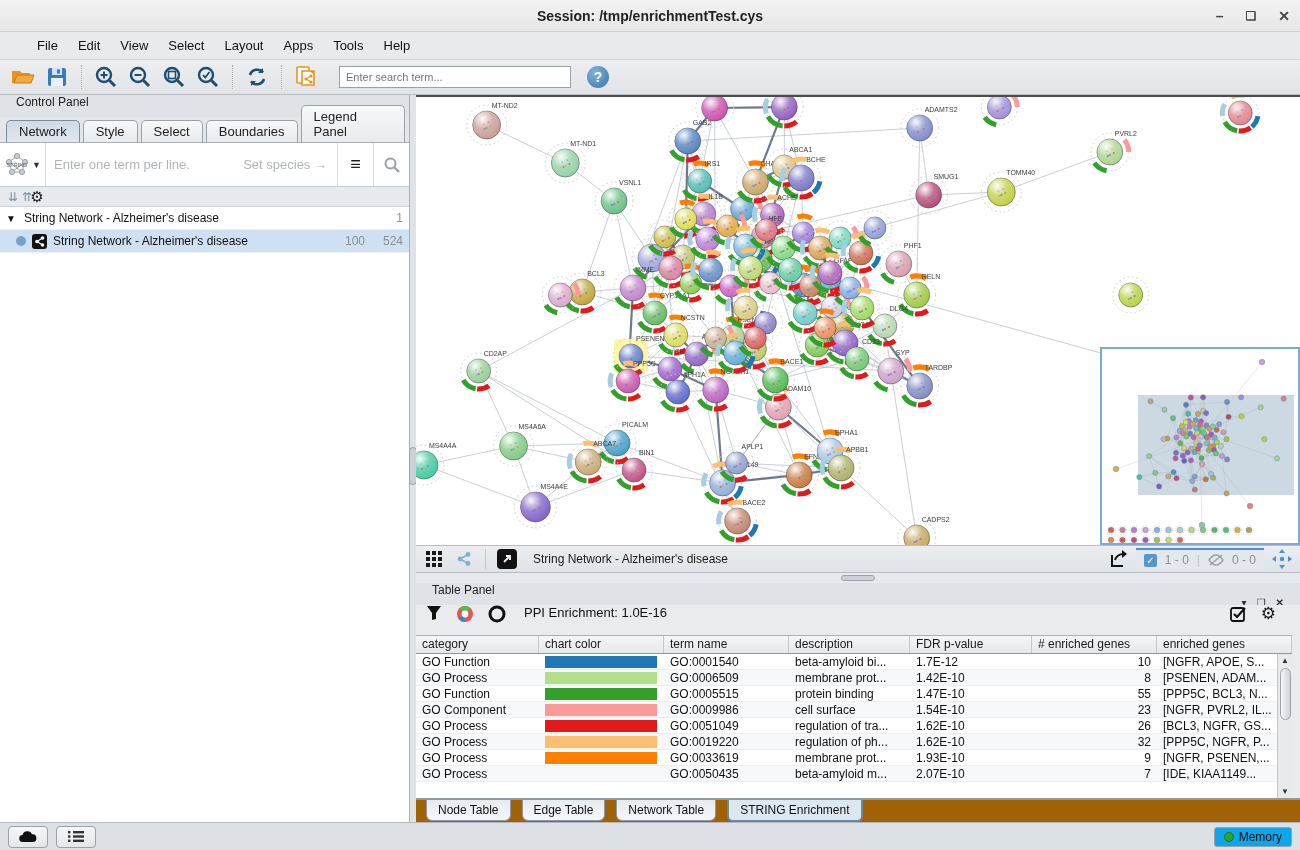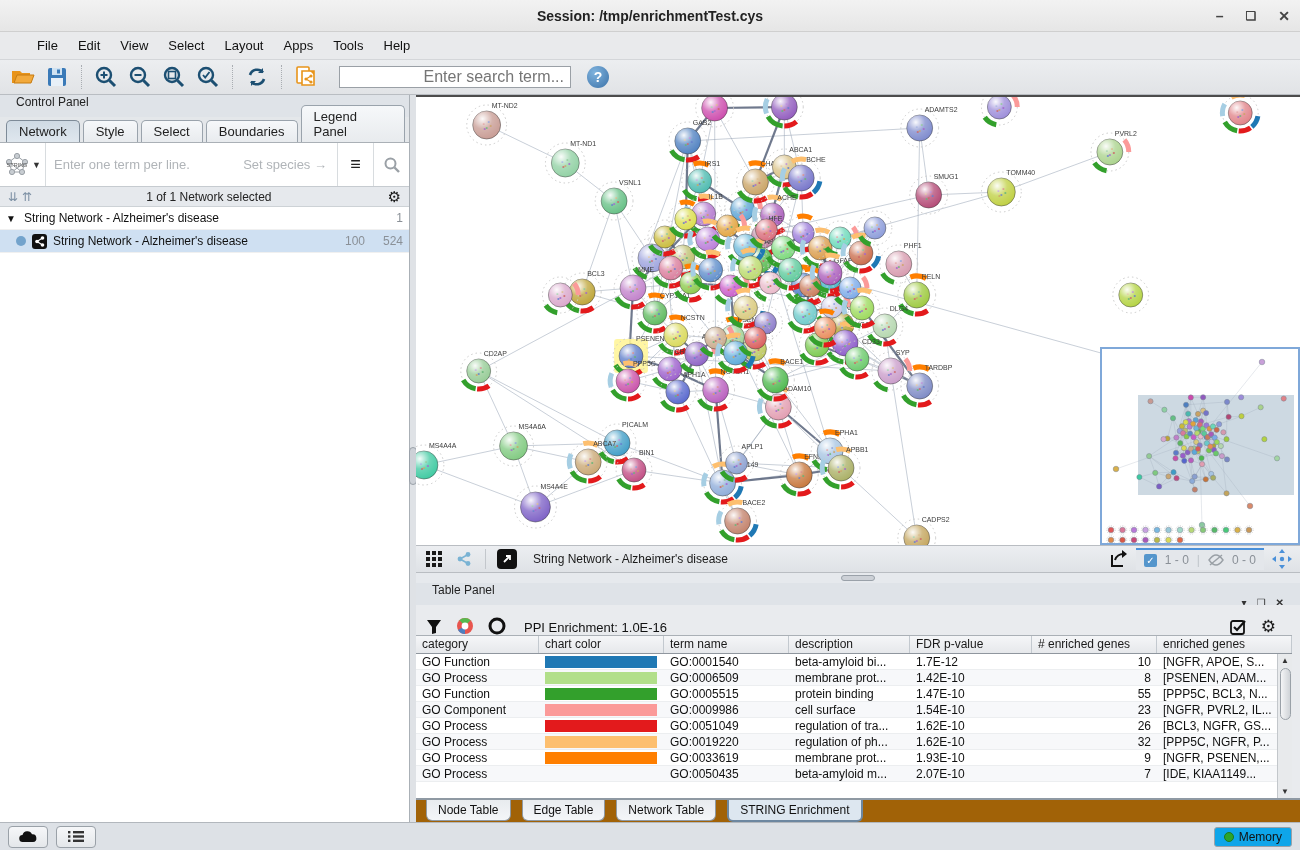--- a/index.html
+++ b/index.html
@@ -6,21 +6,21 @@
   html,body { width:1300px; height:850px; overflow:hidden; font-family:"Liberation Sans",sans-serif; background:#e8eaed; -webkit-font-smoothing:antialiased; }
   .titlebar { height:32px; background:linear-gradient(#f2f2f2,#e6e6e6); display:flex; align-items:center; justify-content:center; position:relative; border-bottom:1px solid #cfcfcf;}
   .titlebar .title { font-size:14px; font-weight:bold; color:#222; }
   .win-controls { position:absolute; right:10px; top:0; height:32px; display:flex; align-items:center; gap:22px; color:#444; }
   .win-controls span { font-size:14px; font-weight:bold; cursor:default; line-height:1; }
   .menubar { height:28px; background:#e9eaec; display:flex; align-items:center; padding-left:28px; gap:2px; border-bottom:1px solid #d4d6d9;}
   .menubar .menu-item { font-size:13px; color:#111; padding:4px 9px; }
   .toolbar { height:35px; background:linear-gradient(#eceef0,#e1e3e6); border-bottom:1px solid #b9bdc2; display:flex; align-items:center; padding-left:8px; gap:4px; }
   .tb-btn { width:30px; height:28px; display:flex; align-items:center; justify-content:center; }
   .tb-sep { width:1px; height:24px; border-left:1px dotted #a9adb2; margin:0 5px; }
-  .search-input { width:232px; height:22px; border:1px solid #9aa0a6; background:#fff; font-size:16px; padding:0 6px; color:#333; margin-left:14px; font-family:"Liberation Sans",sans-serif;text-align:right;}
+  .search-input { width:232px; height:22px; border:1px solid #9aa0a6; background:#fff; font-size:11px; padding:0 6px; color:#333; margin-left:14px; font-family:"Liberation Sans",sans-serif;}
   .help-circle { width:22px; height:22px; border-radius:50%; background:radial-gradient(circle at 35% 30%, #7fb3de, #3c72a8); color:#fff; font-weight:bold; font-size:14px; display:flex; align-items:center; justify-content:center; margin-left:12px; }
   .main { display:flex; height:727px; }
   
   .control-panel { width:410px; background:#fff; border-right:1px solid #aab0b6; display:flex; flex-direction:column; }
   .panel-header { height:22px; background:#dfe3e8; display:flex; align-items:flex-start; padding:0 16px; font-size:12px; color:#222;flex-direction:column; }
   .panel-header .ph-icons { margin-left:auto; display:flex; gap:10px; color:#333; font-size:10px; align-items:center;}
   .cp-tabs { height:26px; background:#e4e7ea; display:flex; align-items:flex-end; padding:3px 4px 0 6px; gap:3px; border-bottom:1px solid #aab0b6;}
   .cp-tab { font-size:13px; color:#222; padding:3px 12px; border:1px solid #9aa3ac; border-bottom:none; border-radius:5px 5px 0 0; background:linear-gradient(#f6f8fa,#e8ebee); }
   .cp-tab.active { background:linear-gradient(#cfdae4,#dfe7ee); border-color:#7e8b98; font-weight:normal; }
   .string-row { height:44px; display:flex; align-items:center; border-bottom:1px solid #c6cbd0; background:#fff; }
@@ -53,21 +53,21 @@
   .net-toolbar { height:28px; background:linear-gradient(#eceef1,#dfe2e6); border-top:1px solid #b9bdc2; border-bottom:1px solid #b9bdc2; display:flex; align-items:center; padding:0 6px; gap:6px;}
   .nt-btn { width:24px; height:22px; display:flex; align-items:center; justify-content:center; }
   .nt-sep { width:1px; height:20px; background:#c3c7cc; margin:0 3px;}
   .net-title { font-size:12px; color:#1a1a1a; margin-left:8px; flex:1; white-space:nowrap; overflow:hidden;}
   .badge-box { display:flex; align-items:center; gap:8px; border-top:2px solid #4a90d9; padding:3px 8px; background:#e4e7eb; font-size:12px; color:#8a9097;}
   .chk { width:13px; height:13px; background:#5596cc; border-radius:2px; color:#fff; font-size:10px; display:flex; align-items:center; justify-content:center;}
   .hsplit { height:10px; background:#e6e9ed; position:relative;}
   .hsplit .handle { position:absolute; left:50%; top:2px; width:34px; height:6px; margin-left:-17px; background:#cdd1d7; border:1px solid #9aa1a9; border-radius:3px;}
   
   .table-panel { flex:1; display:flex; flex-direction:column; background:#e9ebee; min-height:0;}
-  .tp-toolbar { height:30px; display:flex; align-items:flex-end; gap:14px; padding:0 10px; background:#e9ebee;}
+  .tp-toolbar { height:30px; display:flex; align-items:flex-start; gap:14px; padding:0 10px; background:#e9ebee;}
   .tp-toolbar .ppi { font-size:13px; color:#111; margin-left:4px;}
   .tp-right { margin-left:auto; display:flex; gap:14px; align-items:center; padding-right:14px;}
   .grid-wrap { flex:1; position:relative; background:#fff; border-top:1px solid #aab0b6; overflow:hidden; margin-right:8px;}
   .thead, .trow { display:grid; grid-template-columns:123px 125px 125px 121px 122px 125px 1fr; }
   .thead { height:18px; background:linear-gradient(#f5f6f8,#e6e8eb); border-bottom:1px solid #8f969e; }
   .thead .hc { font-size:12px; color:#1a1a1a; padding:1px 6px; border-right:1px solid #c3c9cf; white-space:nowrap; overflow:hidden;}
   .trow { height:16px; border-bottom:1px solid #eceef0; background:#fff;}
   .trow:nth-child(even){ background:#f7f8fa; }
   .trow .tc { font-size:12px; color:#111; padding:0 6px; white-space:nowrap; overflow:hidden; line-height:16px;}
   .trow .tc.num { text-align:right; }
@@ -224,21 +224,20 @@
       <div class="sq-btn">
         <svg width="18" height="18" viewBox="0 0 18 18">
             <circle cx="7.5" cy="7.5" r="5" fill="none" stroke="#9aa0a6" stroke-width="2"></circle>
             <line x1="11.5" y1="11.5" x2="16" y2="16" stroke="#9aa0a6" stroke-width="2.4"></line>
           </svg>
       </div>
     </div>
     <div class="sel-bar">
       <span class="chev">⇊</span>
       <span class="chev" style="margin-left:6px;">⇈</span>
-      <span class="sel-text">1 of 1 Network selected</span>
       <span class="gear">⚙</span>
     </div>
     <div class="tree-row">
       <span class="tree-caret">▼</span>
       <span class="tree-name">String Network - Alzheimer's disease</span>
       <span class="tree-num">1</span>
     </div>
     <div class="tree-row selected" style="padding-left:14px;">
       <span class="tree-dot"></span>
       <span class="string-app-icon">

